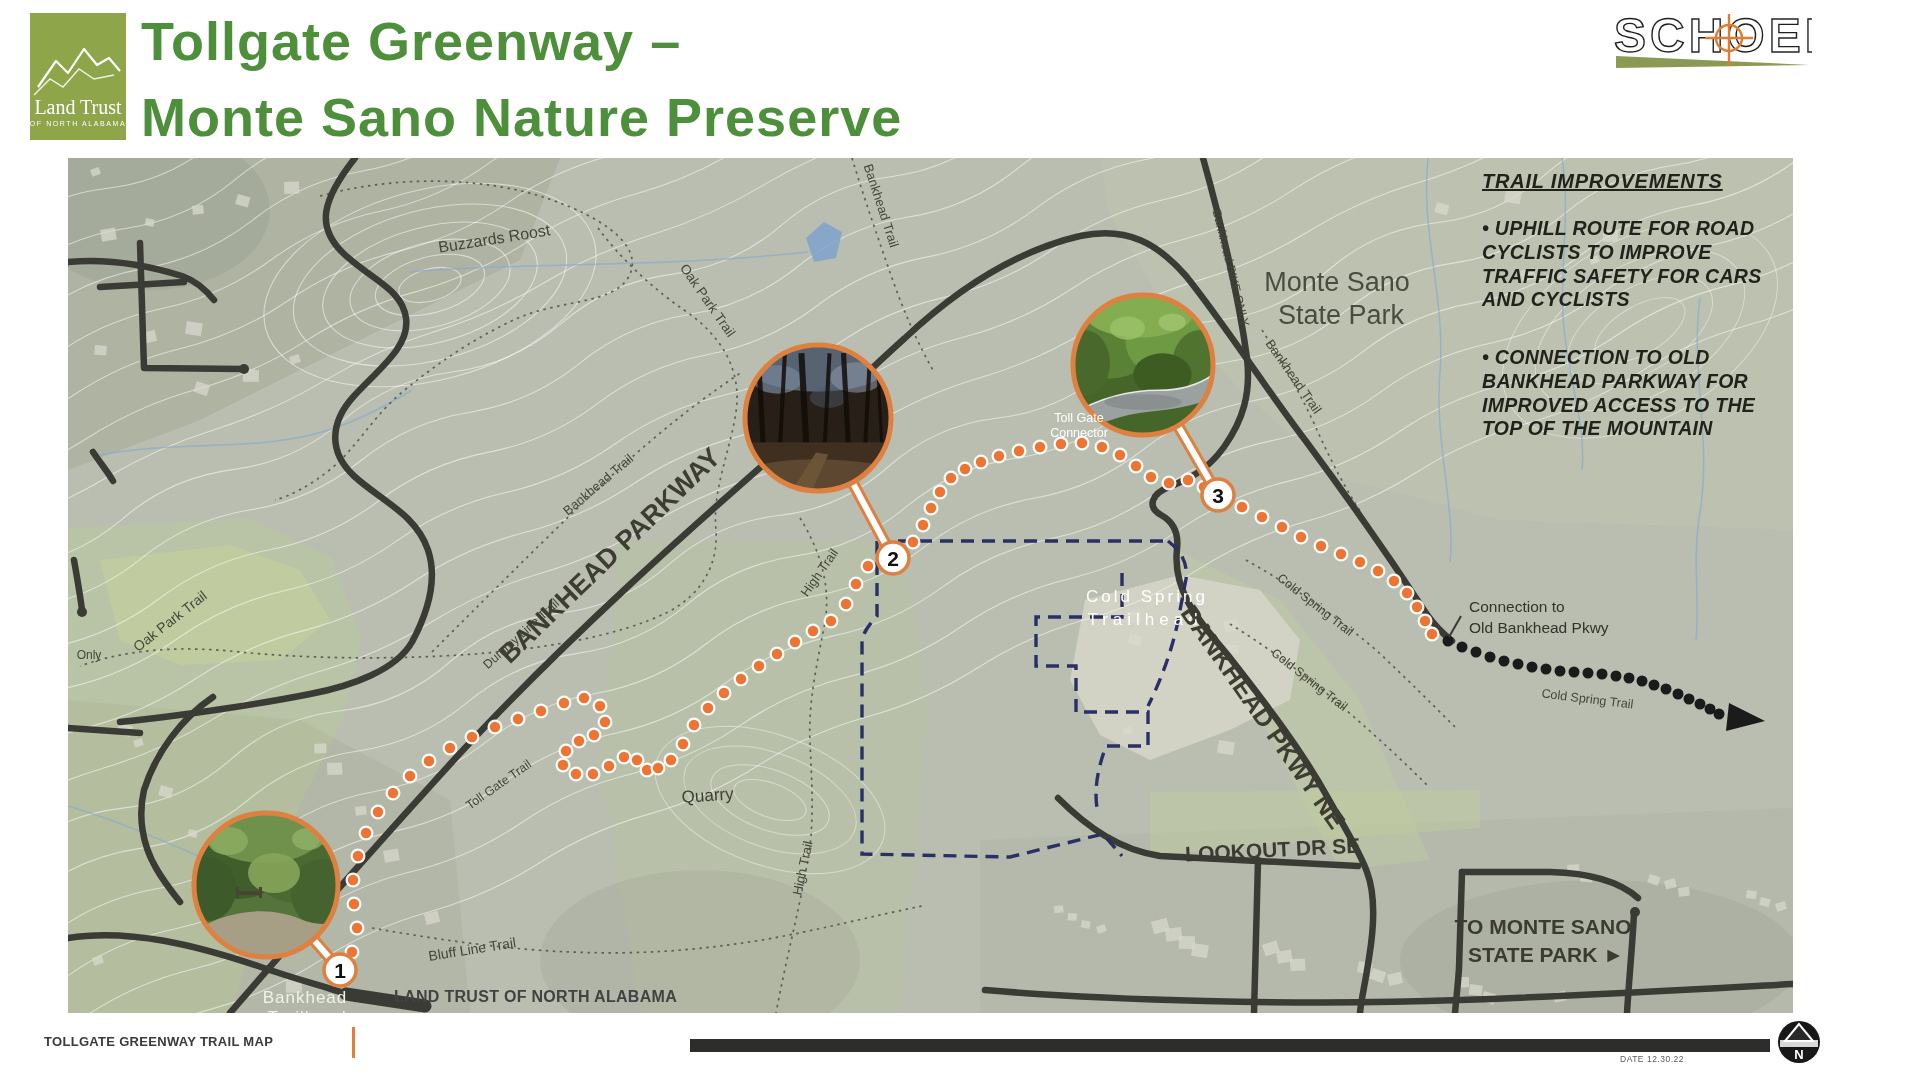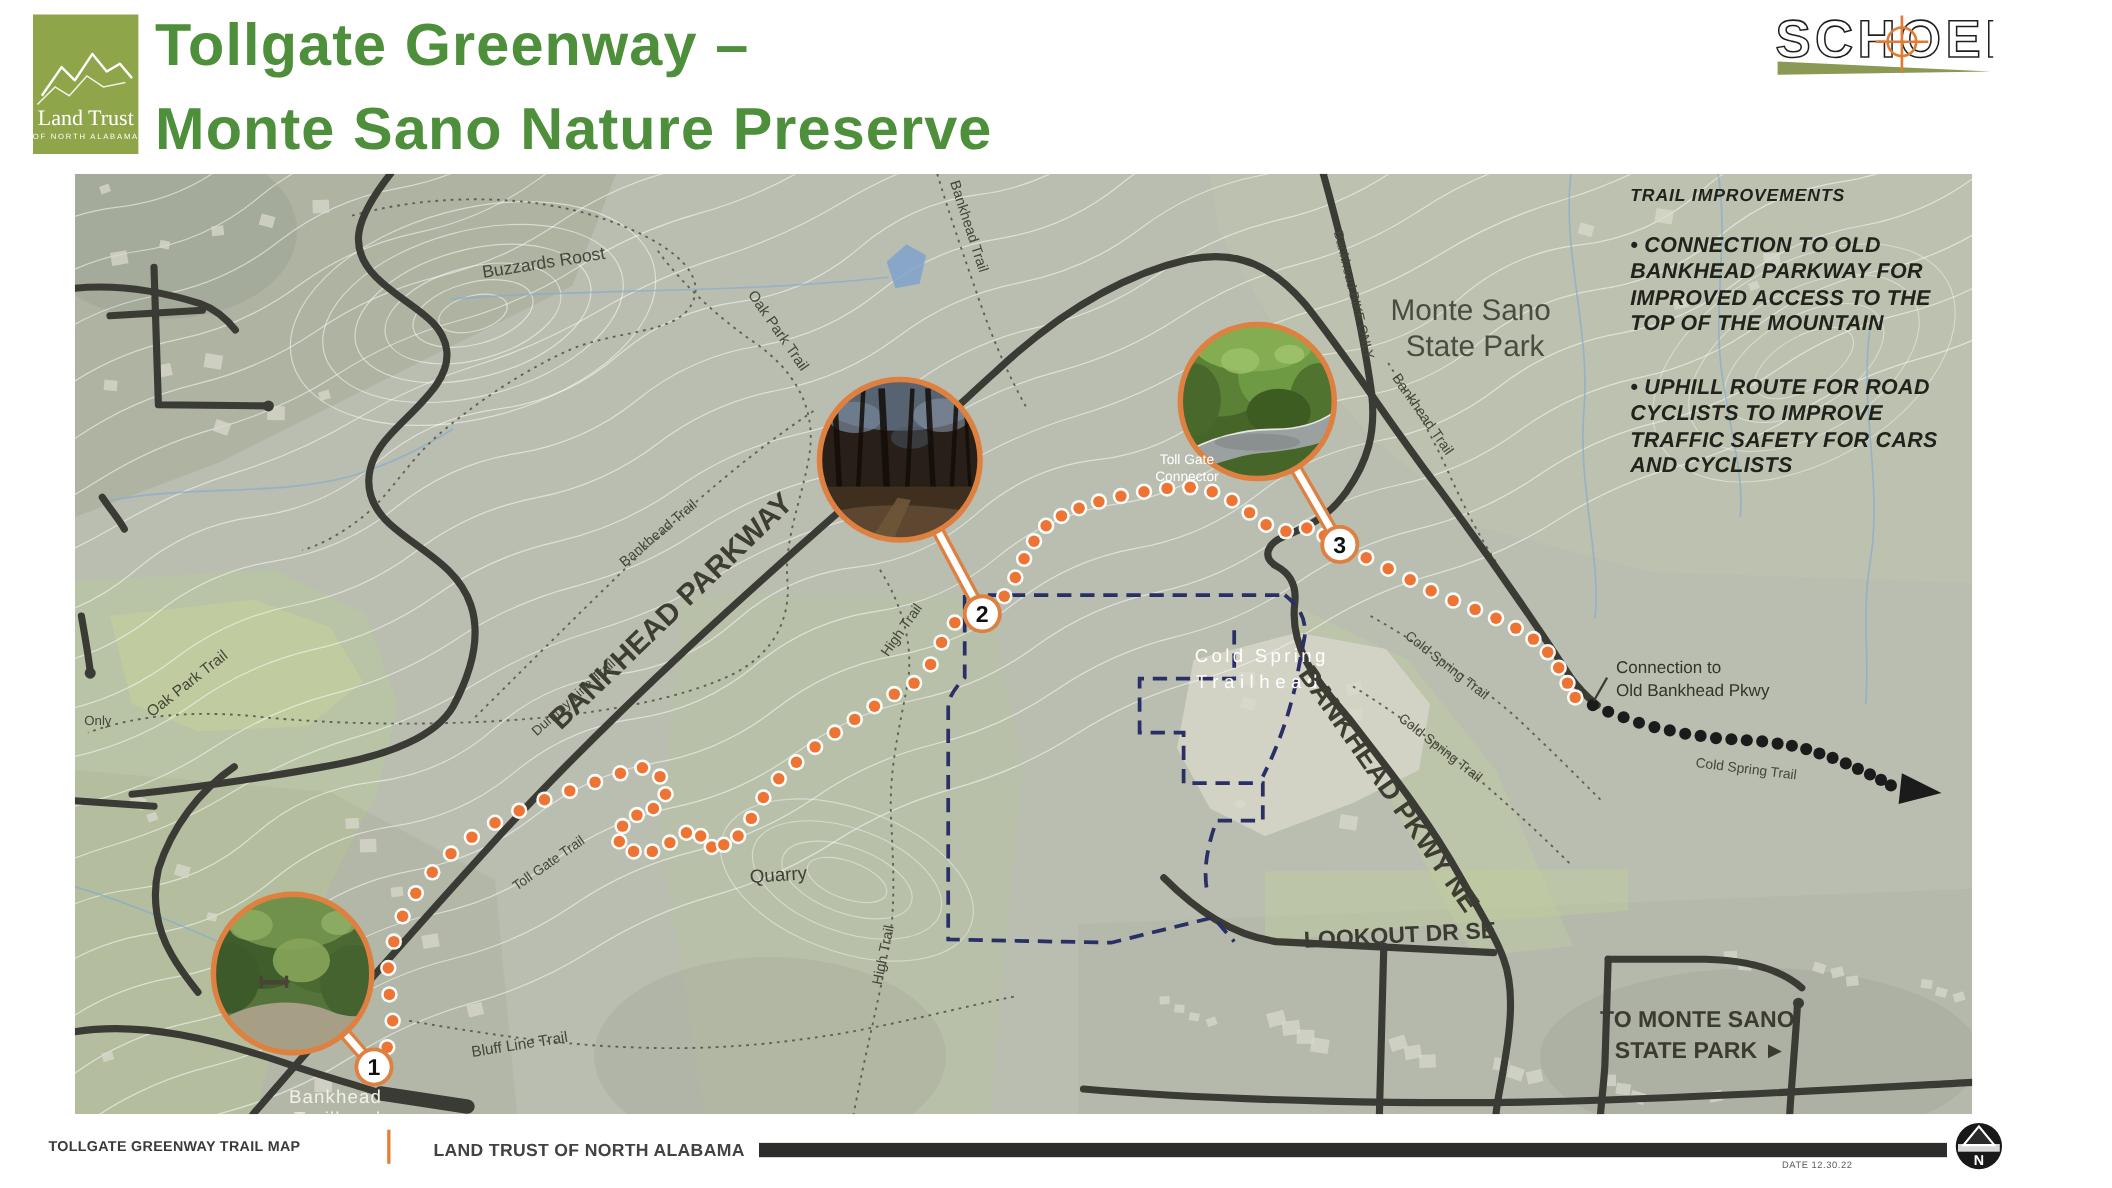--- a/index.html
+++ b/index.html
@@ -17,27 +17,27 @@
   .contour{fill:none;stroke:rgba(255,255,255,0.52);stroke-width:1.1px;}
   .contour2{fill:none;stroke:rgba(255,255,255,0.42);stroke-width:1px;}
   .road{fill:none;stroke:#3b3b36;stroke-width:6.5px;stroke-linecap:round;stroke-linejoin:round;}
   .road-thick{fill:none;stroke:#3b3b36;stroke-width:13px;stroke-linecap:round;}
   .trail-dot{fill:none;stroke:#56554a;stroke-width:1.7px;stroke-dasharray:2.5 4.5;opacity:.9;}
   .stream{fill:none;stroke:#86abd0;stroke-width:1.5px;opacity:.7;}
   .bnd{fill:none;stroke:#2a2f66;stroke-width:3.4px;stroke-dasharray:13 8;stroke-linejoin:miter;}
   
   .improve{position:absolute;left:1482px;top:170px;width:302px;color:#22221c;
            font-style:italic;font-weight:700;letter-spacing:.3px;}
-  .improve .ttl{font-size:16px;letter-spacing:.8px;margin-bottom:24px;}
+  .improve .ttl{font-size:20px;text-decoration:underline;letter-spacing:.8px;margin-bottom:24px;}
   .improve .bullet{font-size:19.5px;line-height:1.22;margin-bottom:34px;}
   
   .footer-left{position:absolute;left:44px;top:1034px;font-size:13px;font-weight:700;
                color:#3a3a3a;letter-spacing:.3px;}
   .footer-div{position:absolute;left:352px;top:1027px;width:3px;height:31px;background:#e87e33;}
-  .footer-org{position:absolute;left:394px;top:1038px;font-size:16px;font-weight:600;
+  .footer-org{position:absolute;left:394px;top:988px;font-size:16px;font-weight:600;
               color:#424242;letter-spacing:.3px;}
   .scalebar{position:absolute;left:690px;top:1039px;width:1080px;height:13px;background:#2d2d2b;}
   .date-txt{position:absolute;left:1620px;top:1054px;width:150px;text-align:left;
             font-size:8.5px;color:#5a5a5a;letter-spacing:.5px;}
   .compass{position:absolute;left:1776px;top:1019px;width:46px;height:46px;}
 </style>
 </head>
 <body>
 
 <div class="slide">
@@ -548,22 +548,22 @@
             <text x="173" y="625" font-size="14" fill="#45463a" text-anchor="middle" font-weight="400" transform="rotate(-38 173 625)">Oak Park Trail</text>
             <text x="89" y="659" font-size="12" fill="#45463a" text-anchor="middle" font-weight="400">Only</text>
           </g>
     </g>
   </svg>
   </div>
 
   <div class="improve">
     <div class="ttl">TRAIL IMPROVEMENTS</div>
     <div id="bullets">
+        <div class="bullet">• UPHILL ROUTE FOR ROAD CYCLISTS TO IMPROVE TRAFFIC SAFETY FOR CARS AND CYCLISTS</div>
         <div class="bullet">• CONNECTION TO OLD BANKHEAD PARKWAY FOR IMPROVED ACCESS TO THE TOP OF THE MOUNTAIN</div>
-        <div class="bullet">• UPHILL ROUTE FOR ROAD CYCLISTS TO IMPROVE TRAFFIC SAFETY FOR CARS AND CYCLISTS</div>
       </div>
   </div>
 
   <div class="footer-left">TOLLGATE GREENWAY TRAIL MAP</div>
   <div class="footer-div"></div>
   <div class="footer-org">LAND TRUST OF NORTH ALABAMA</div>
   <div class="scalebar"></div>
   <div class="date-txt">DATE  12.30.22</div>
   <svg class="compass" viewBox="0 0 46 46">
     <circle cx="23" cy="23" r="21" fill="#181818"></circle>

